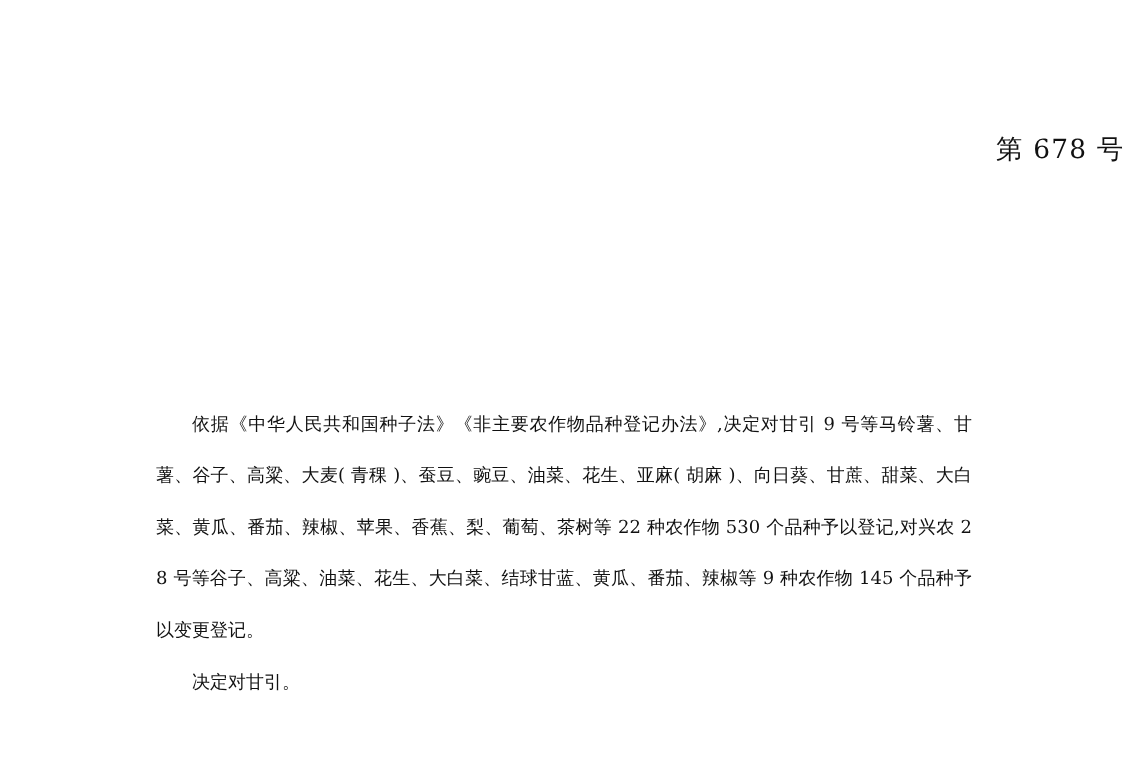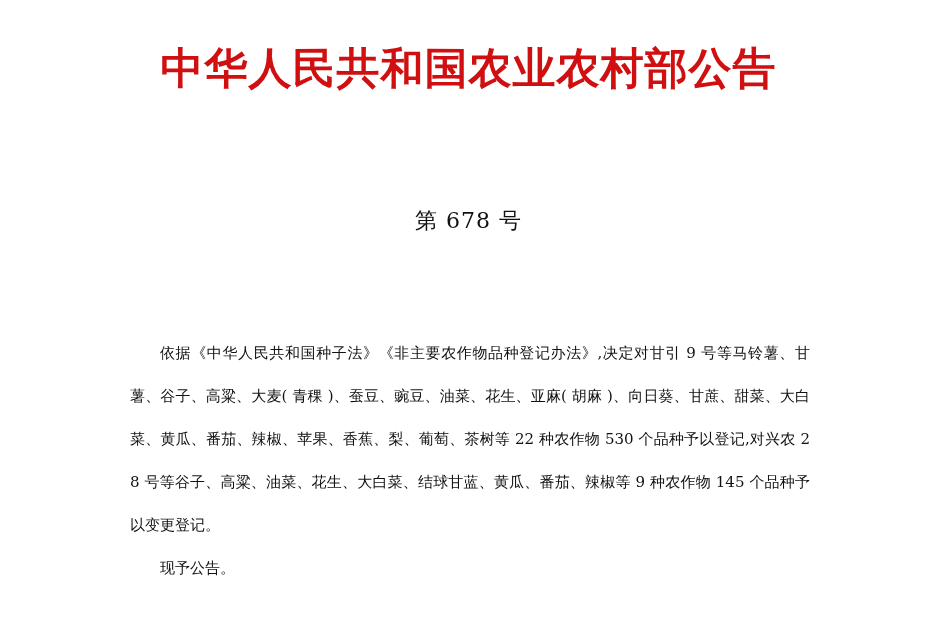--- a/index.html
+++ b/index.html
@@ -25,21 +25,21 @@
     font-weight: bold;
     font-size: 43px;
     letter-spacing: 1px;
     text-align: center;
     margin: 0;
     padding-top: 42px;
     line-height: 1.25;
     white-space: nowrap;
   }
   .doc-number {
-    text-align: center;
+    text-align: right;
     font-size: 22px;
     color: #111111;
     margin: 0;
     padding-top: 110px;
     letter-spacing: 1px;
     font-family: "DejaVu Serif", "Liberation Serif", serif;
   }
   .body-text {
     margin: 0;
     padding: 0;
@@ -63,22 +63,21 @@
   }
   .para + .para {
     margin-top: 0;
   }
 </style>
 </head>
 <body>
 
 <div class="page">
 
-  <h1 class="doc-title">中华人民共和国农业农村部公告</h1>
 
   <div class="doc-number">第 678 号</div>
 
   <div class="body-text">
     <p class="para">依据《中华人民共和国种子法》《非主要农作物品种登记办法》,决定对甘引 9 号等马铃薯、甘薯、谷子、高粱、大麦( 青稞 )、蚕豆、豌豆、油菜、花生、亚麻( 胡麻 )、向日葵、甘蔗、甜菜、大白菜、黄瓜、番茄、辣椒、苹果、香蕉、梨、葡萄、茶树等 22 种农作物 530 个品种予以登记,对兴农 28 号等谷子、高粱、油菜、花生、大白菜、结球甘蓝、黄瓜、番茄、辣椒等 9 种农作物 145 个品种予以变更登记。</p>
-    <p class="para">现予公告。</p>
+    <p class="para">决定对甘引。</p>
   </div>
 
 </div>
 
 </body></html>

